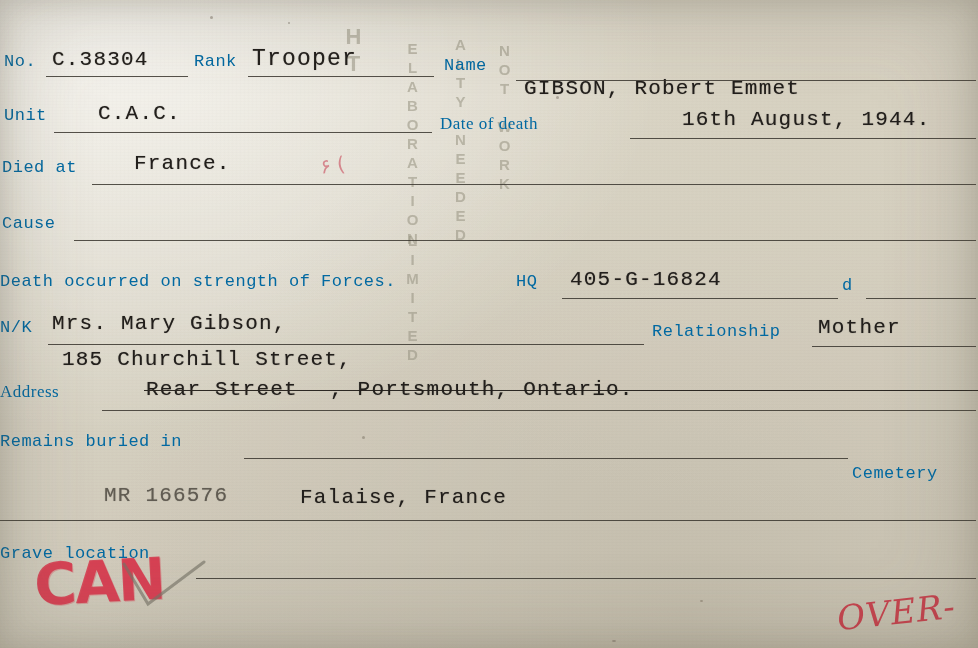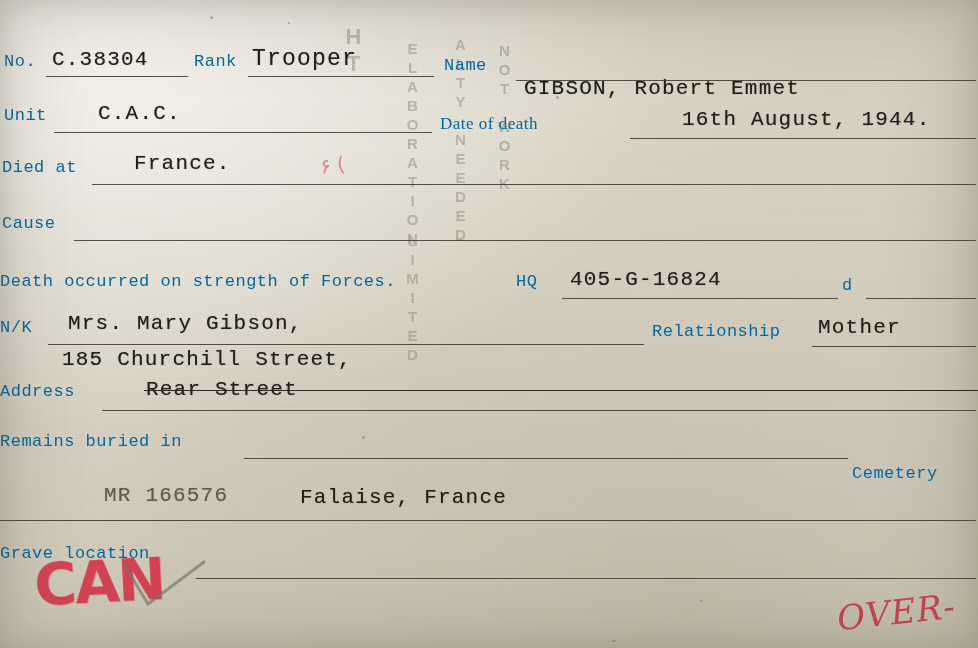--- a/index.html
+++ b/index.html
@@ -190,30 +190,31 @@
   <div class="rule" style="left:74px; top:240px; width:902px;"></div>
 
   <div class="label" style="left:0px; top:272px;">Death occurred on strength of Forces.</div>
   <div class="label" style="left:516px; top:272px;">HQ</div>
   <div class="typed" style="left:570px; top:268px;">405-G-16824</div>
   <div class="rule" style="left:562px; top:298px; width:276px;"></div>
   <div class="label" style="left:842px; top:276px;">d</div>
   <div class="rule" style="left:866px; top:298px; width:110px;"></div>
 
   <div class="label" style="left:0px; top:318px;">N/K</div>
-  <div class="typed" style="left:68px; top:312px;">Mrs. Mary Gibson,</div>
+  <div class="typed" style="left:52px; top:312px;">Mrs. Mary Gibson,</div>
   <div class="rule" style="left:48px; top:344px; width:596px;"></div>
 
   <div class="label" style="left:652px; top:322px;">Relationship</div>
   <div class="typed" style="left:818px; top:316px;">Mother</div>
   <div class="rule" style="left:812px; top:346px; width:164px;"></div>
 
   <div class="typed" style="left:62px; top:348px;">185 Churchill Street,</div>
-  <div class="label" style="left:0px; top:382px;">Address</div>
+  <div class="label" style="left:0px; top:382px;font-family:Liberation Serif, serif;">Address</div>
   <div class="typed strike" style="left:146px; top:378px;">Rear Street</div>
+  <div class="typed" style="left:330px; top:378px;">, Portsmouth, Ontario.</div>
   <div class="rule" style="left:102px; top:410px; width:874px;"></div>
 
   <div class="label" style="left:0px; top:432px;">Remains buried in</div>
   <div class="rule" style="left:244px; top:458px; width:604px;"></div>
   <div class="label" style="left:852px; top:464px;">Cemetery</div>
 
   <div class="typed faint" style="left:104px; top:484px;">MR 166576</div>
   <div class="typed" style="left:300px; top:486px;">Falaise,  France</div>
   <div class="rule" style="left:0px; top:520px; width:976px;"></div>
 

